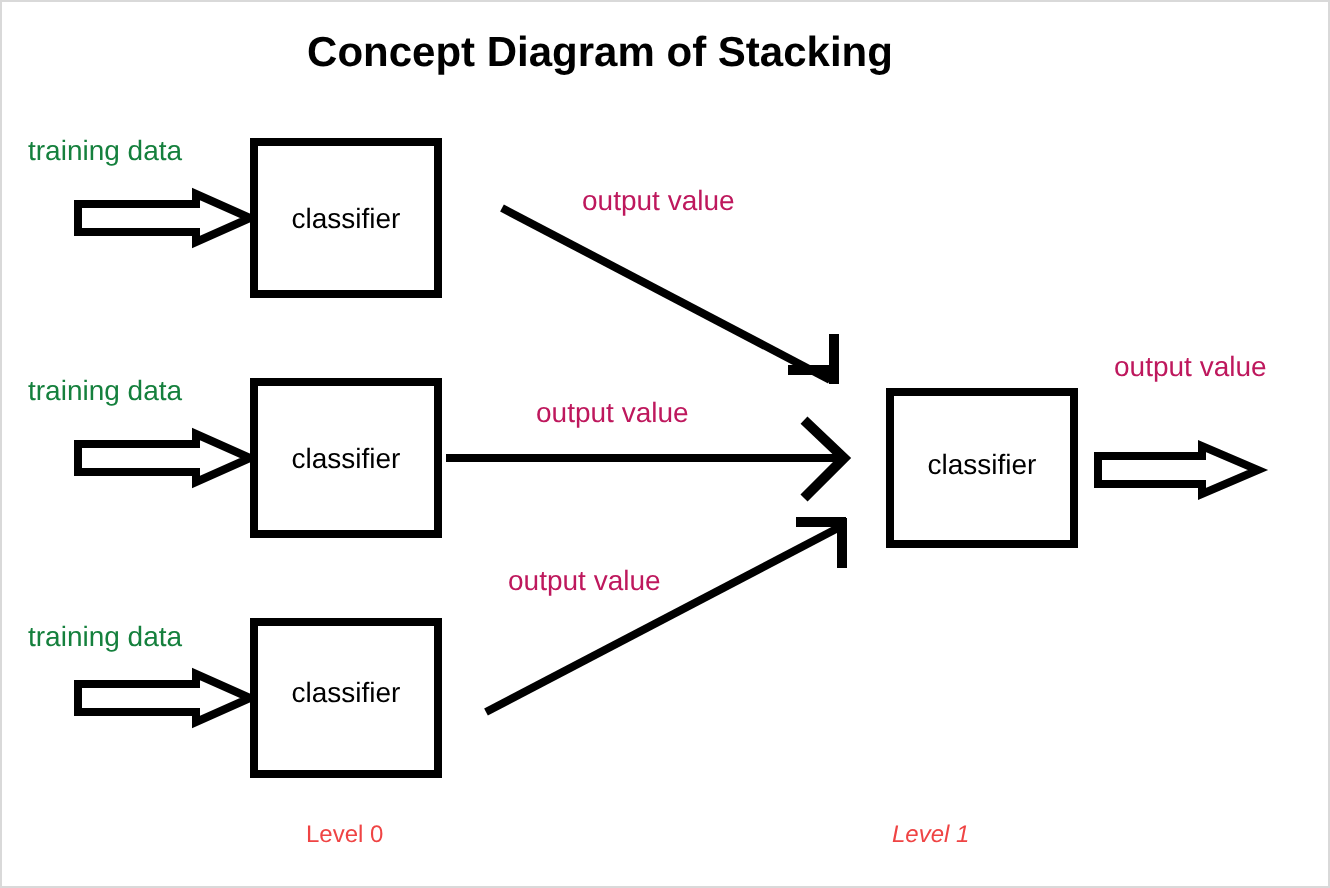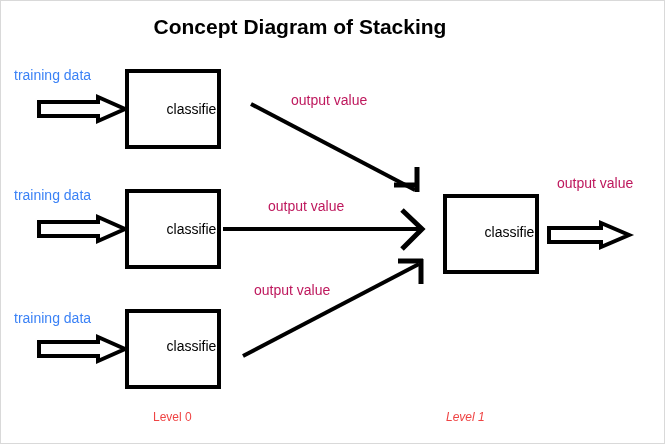--- a/index.html
+++ b/index.html
@@ -33,28 +33,28 @@
     position: absolute;
     width: 96px;
     height: 80px;
     border: 4px solid #000000;
     box-sizing: border-box;
     background: #ffffff;
   }
   .cls-label {
     position: absolute;
     width: 96px;
-    text-align: right;
+    text-align: center;
     font-size: 14px;
     color: #000000;
   }
   .td-label {
     position: absolute;
     font-size: 14px;
-    color: #3b82f6;
+    color: #15803d;
     white-space: nowrap;
   }
   .ov-label {
     position: absolute;
     font-size: 14px;
     color: #be185d;
     white-space: nowrap;
   }
   .level-label {
     position: absolute;

